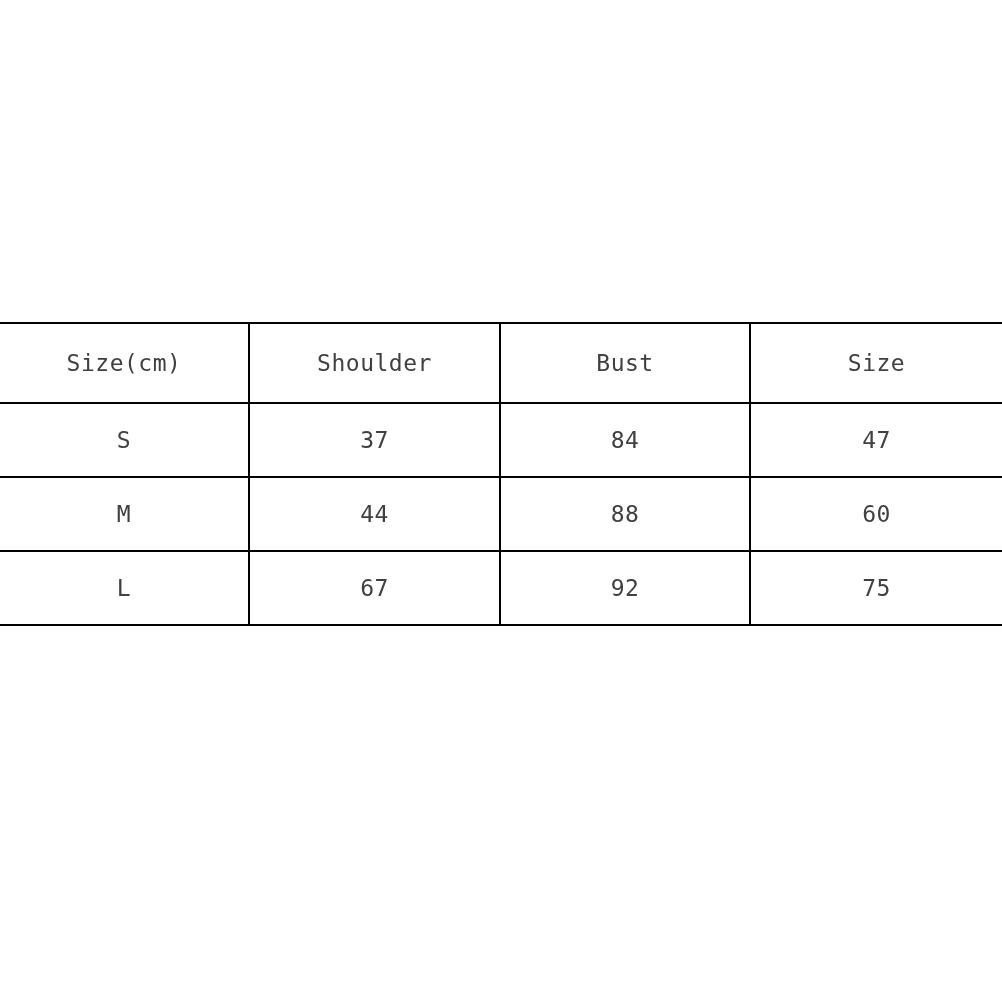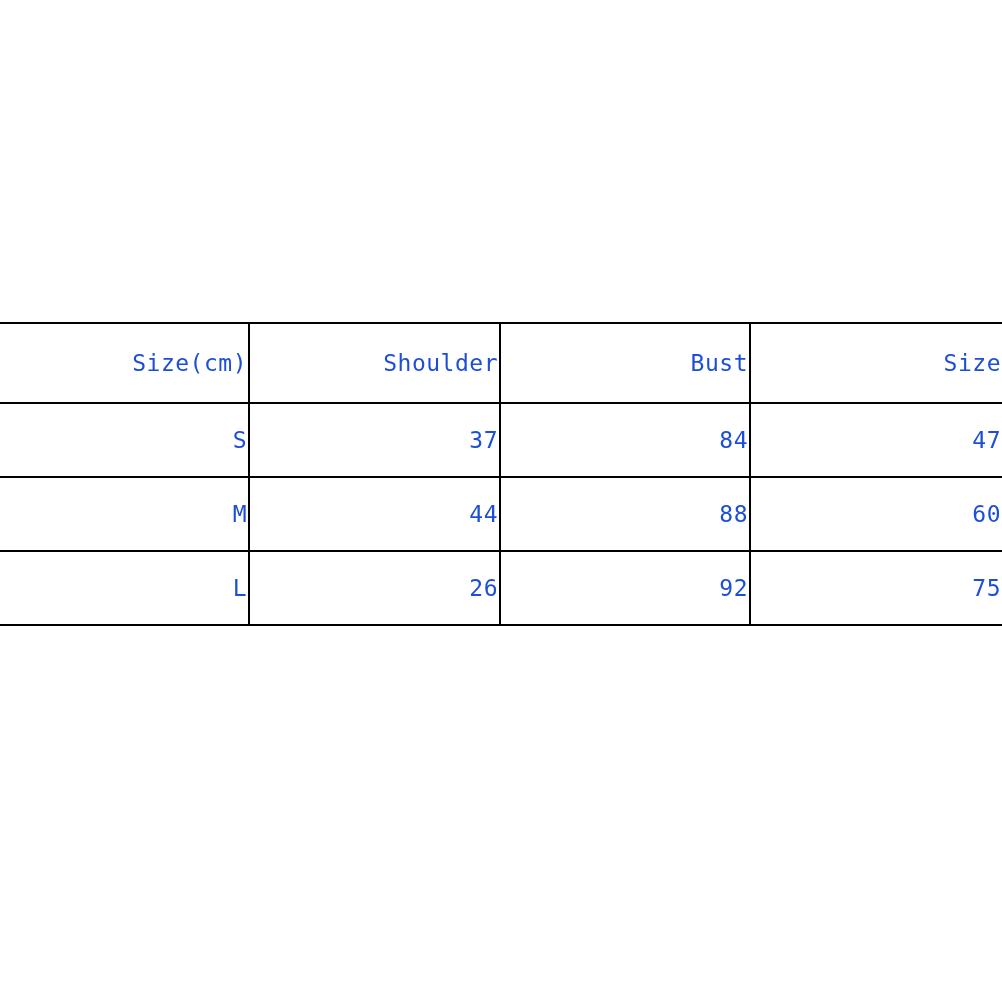--- a/index.html
+++ b/index.html
@@ -36,26 +36,26 @@
   table.size-table col.c1 { width: 251px; }
   table.size-table col.c2 { width: 250px; }
   table.size-table col.c3 { width: 252px; }
 
   table.size-table th,
   table.size-table td {
     border: 2px solid #000000;
     border-left: none;
     border-right: none;
     height: 70px;
-    text-align: right;
+    text-align: center;
     vertical-align: middle;
     font-size: 23px;
     font-weight: 400;
     letter-spacing: 0.5px;
-    color: #1d4ed8;
+    color: #404040;
     background: #ffffff;
   }
   
   table.size-table th:not(:last-child),
   table.size-table td:not(:last-child) {
     border-right: 2px solid #000000;
   }
   table.size-table thead th {
     height: 76px;
     font-size: 23px;
@@ -93,20 +93,20 @@
           <td>47</td>
         </tr>
         <tr>
           <td>M</td>
           <td>44</td>
           <td>88</td>
           <td>60</td>
         </tr>
         <tr>
           <td>L</td>
-          <td>26</td>
+          <td>67</td>
           <td>92</td>
           <td>75</td>
         </tr>
       </tbody>
     </table>
   </div>
 </div>
 
 </body></html>

